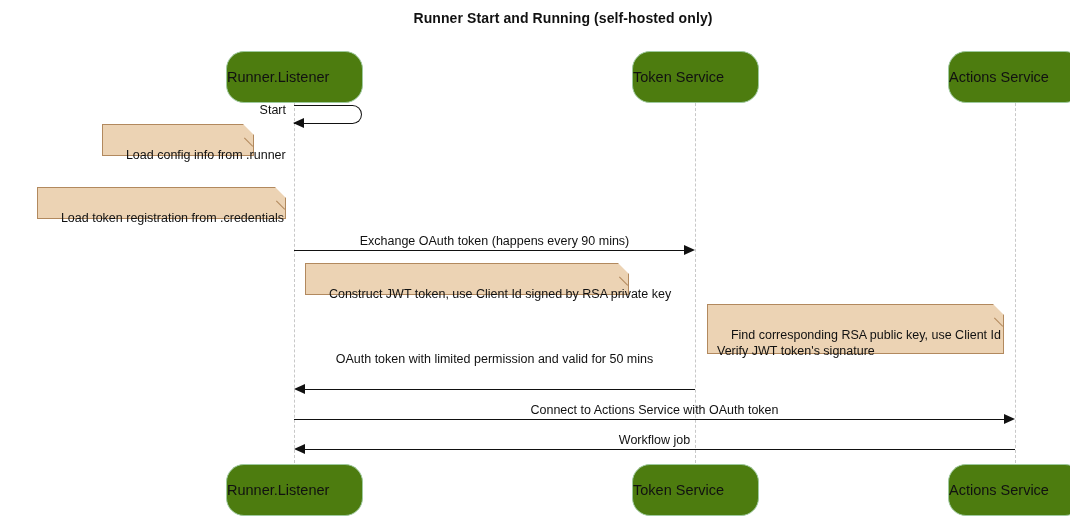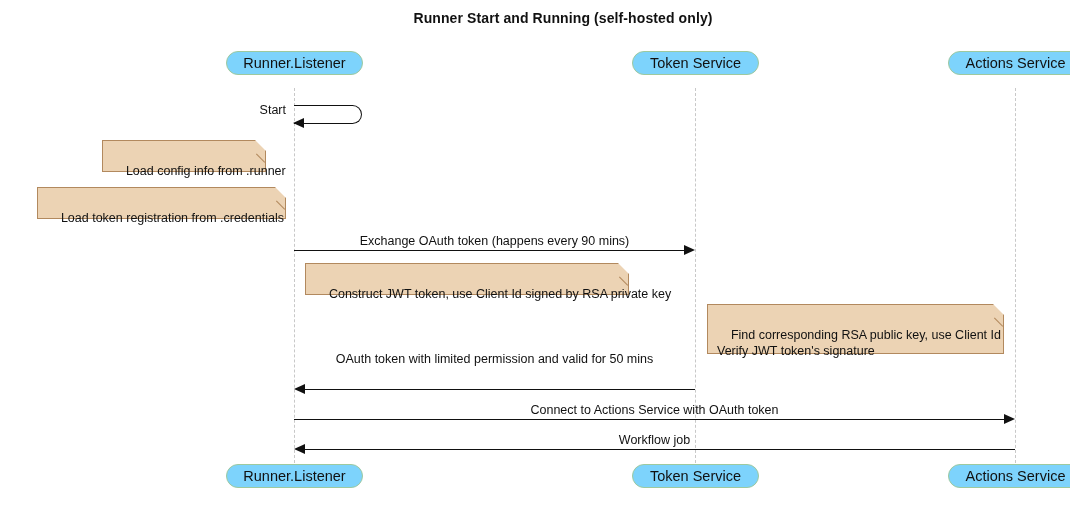--- a/index.html
+++ b/index.html
@@ -38,27 +38,27 @@
     position: absolute;
     width: 0;
     border-left: 1px dashed #c8c8c8;
     top: 88px;
     height: 375px;
   }
 
   
   .actor-box {
     position: absolute;
-    height: 24px;
+    height: 52px;
     border-radius: 18px;
-    background: #7dd3fc;
+    background: #4d7c0f;
     border: 1px solid #9ec99e;
     display: flex;
     align-items: center;
-    justify-content: center;
+    justify-content: flex-start;
     color: #111111;
     font-size: 14.5px;
     white-space: nowrap;
     box-sizing: border-box;
   }
 
   
   .note {
     position: absolute;
     background: #ecd3b4;
@@ -160,21 +160,21 @@
     <span>Token Service</span>
   </div>
   <div class="actor-box" style="left:920px; top:464px; width:135px;">
     <span>Actions Service</span>
   </div>
 
   <div class="msg-label" style="left:196px; top:103px; width:62px; text-align:right;">Start</div>
   <div class="self-loop" style="left:266px; top:105px; width:68px; height:19px;"></div>
   <div class="arrow-head arrow-left" style="left:265px; top:118px;"></div>
 
-  <div class="note" style="left:74px; top:140px; width:164px; height:32px;">
+  <div class="note" style="left:74px; top:124px; width:152px; height:32px;">
     <span>Load config info from .runner</span>
   </div>
 
   <div class="note" style="left:9px; top:187px; width:249px; height:32px;">
     <span>Load token registration from .credentials</span>
   </div>
 
   <div class="msg-label" style="left:266px; top:234px; width:401px;">Exchange OAuth token (happens every 90 mins)</div>
   <div class="msg-line" style="left:266px; top:250px; width:390px;"></div>
   <div class="arrow-head arrow-right" style="left:656px; top:244.5px;"></div>

